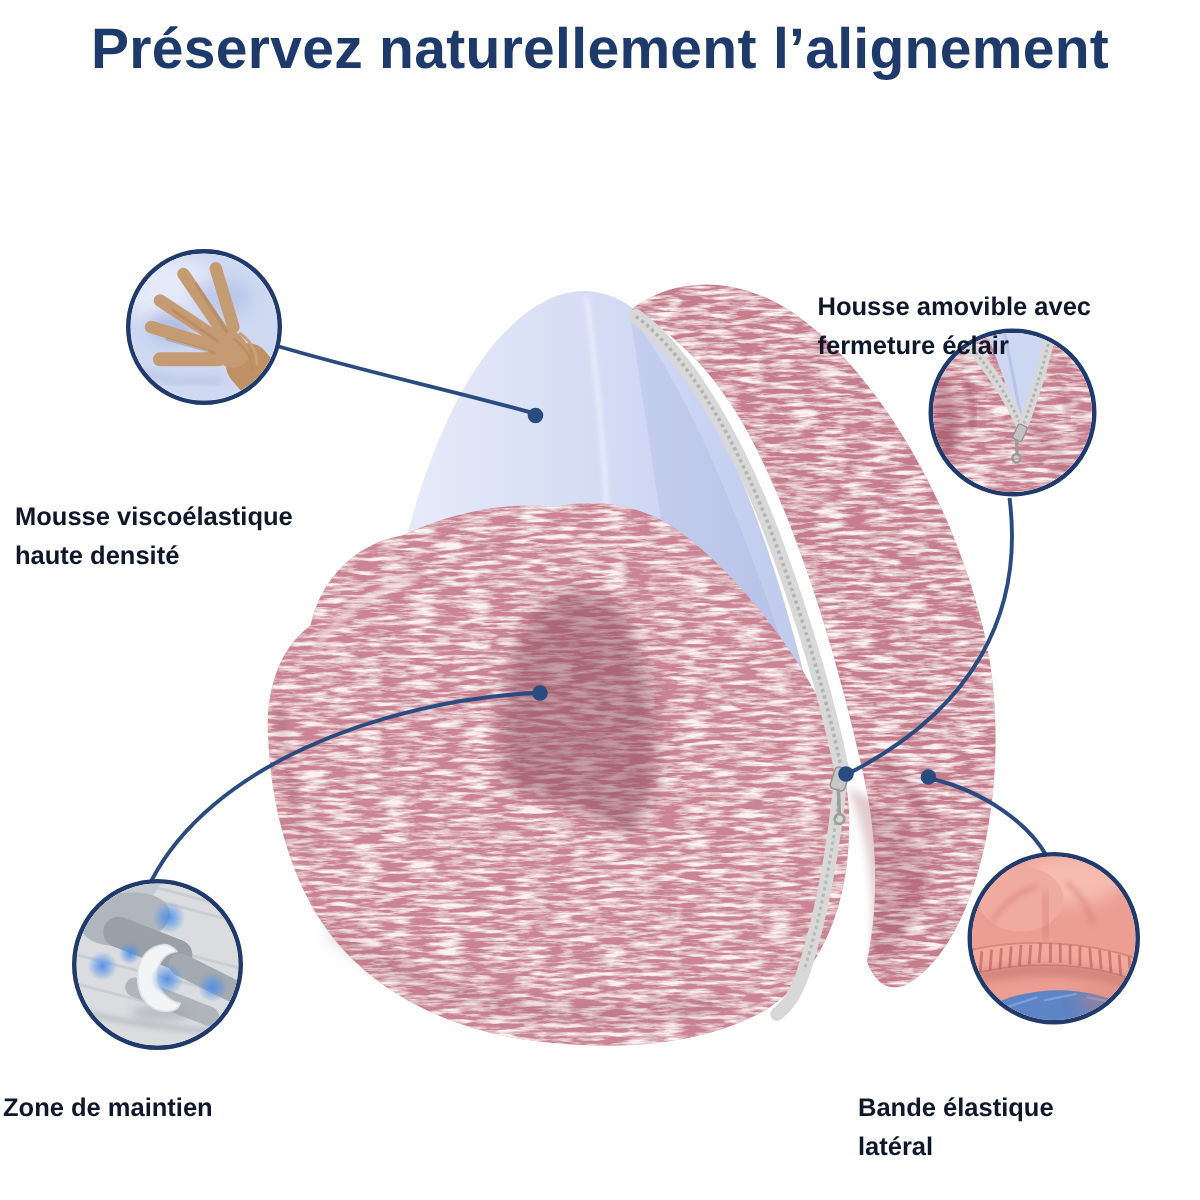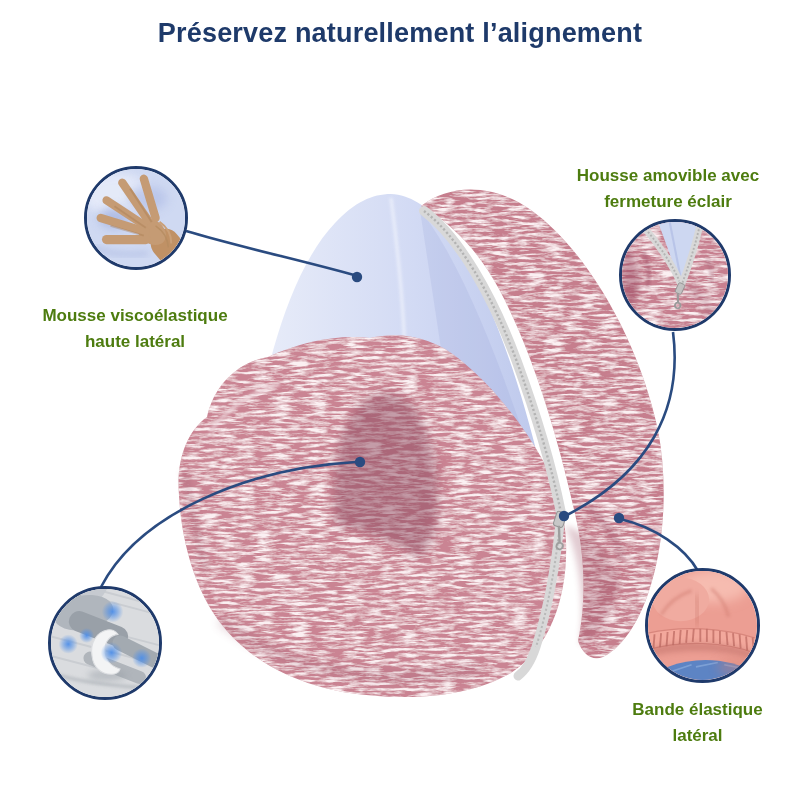--- a/index.html
+++ b/index.html
@@ -3,43 +3,43 @@
 <meta charset="utf-8">
 <style>
   html,body{margin:0;padding:0;}
   body{
     width:800px;height:800px;position:relative;overflow:hidden;
     background:#ffffff;
     font-family:"Liberation Sans", sans-serif;
   }
   .title{
     position:absolute;top:12px;left:0;width:800px;
-    text-align:center;font-weight:bold;font-size:27px;line-height:43px;
+    text-align:center;font-weight:bold;font-size:38px;line-height:43px;
     color:#1e3a6a;letter-spacing:.2px;margin:0;
   }
   .scene{position:absolute;left:0;top:0;width:800px;height:800px;}
   .callout-circle{
     position:absolute;border-radius:50%;
     border:3px solid #1f3a6b;background:#fff;
     overflow:hidden;box-sizing:border-box;
   }
   .callout-circle svg{display:block;width:100%;height:100%;}
   .circle-tl{left:84px;top:166px;width:104px;height:104px;}
   .circle-tr{left:619px;top:219px;width:112px;height:112px;}
   .circle-bl{left:48px;top:586px;width:114px;height:114px;}
   .circle-br{left:645px;top:568px;width:115px;height:115px;}
   .callout-label{
-    position:absolute;text-align:center;color:#4d7c0f;
-    font-size:17px;line-height:26px;font-weight:600;
+    position:absolute;color:#0f172a;
+    font-size:17px;line-height:26px;font-weight:600;margin-top:29px;
   }
   .callout-label span{display:block;}
   .label-tl{left:10px;top:303px;width:250px;}
   .label-tr{left:545px;top:163px;width:246px;}
   .label-bl{left:2px;top:697px;width:210px;}
-  .label-br{left:595px;top:697px;width:205px;}
+  .label-br{left:572px;top:697px;width:205px;}
 </style>
 </head>
 <body>
 
 <svg width="0" height="0" style="position:absolute" aria-hidden="true">
   <defs>
     <filter id="soft2" x="-40%" y="-40%" width="180%" height="180%">
         <feGaussianBlur stdDeviation="1.5"></feGaussianBlur>
       </filter>
     <filter id="soft3" x="-40%" y="-40%" width="180%" height="180%">
@@ -242,24 +242,25 @@
         <path d="M 90 60 L 91 73"></path>
       <path d="M 96 61 L 97 74"></path>
     </g>
     <path d="M 0 72 C 30 64 70 64 100 76 L 100 82 C 70 70 30 70 0 78 Z" fill="#a85a54" opacity="0.45" filter="url(#soft3)"></path>
     <ellipse cx="80" cy="88" rx="16" ry="8" fill="#d57f72" opacity="0.4" filter="url(#soft5)"></ellipse>
   </svg>
 </div>
 
 <div class="callout-label label-tl">
   <span>Mousse viscoélastique</span>
-  <span>haute latéral</span>
+  <span>haute densité</span>
 </div>
 <div class="callout-label label-tr">
   <span>Housse amovible avec</span>
   <span>fermeture éclair</span>
 </div>
 <div class="callout-label label-bl">
+  <span>Zone de maintien</span>
 </div>
 <div class="callout-label label-br">
   <span>Bande élastique</span>
   <span>latéral</span>
 </div>
 
 </body></html>

